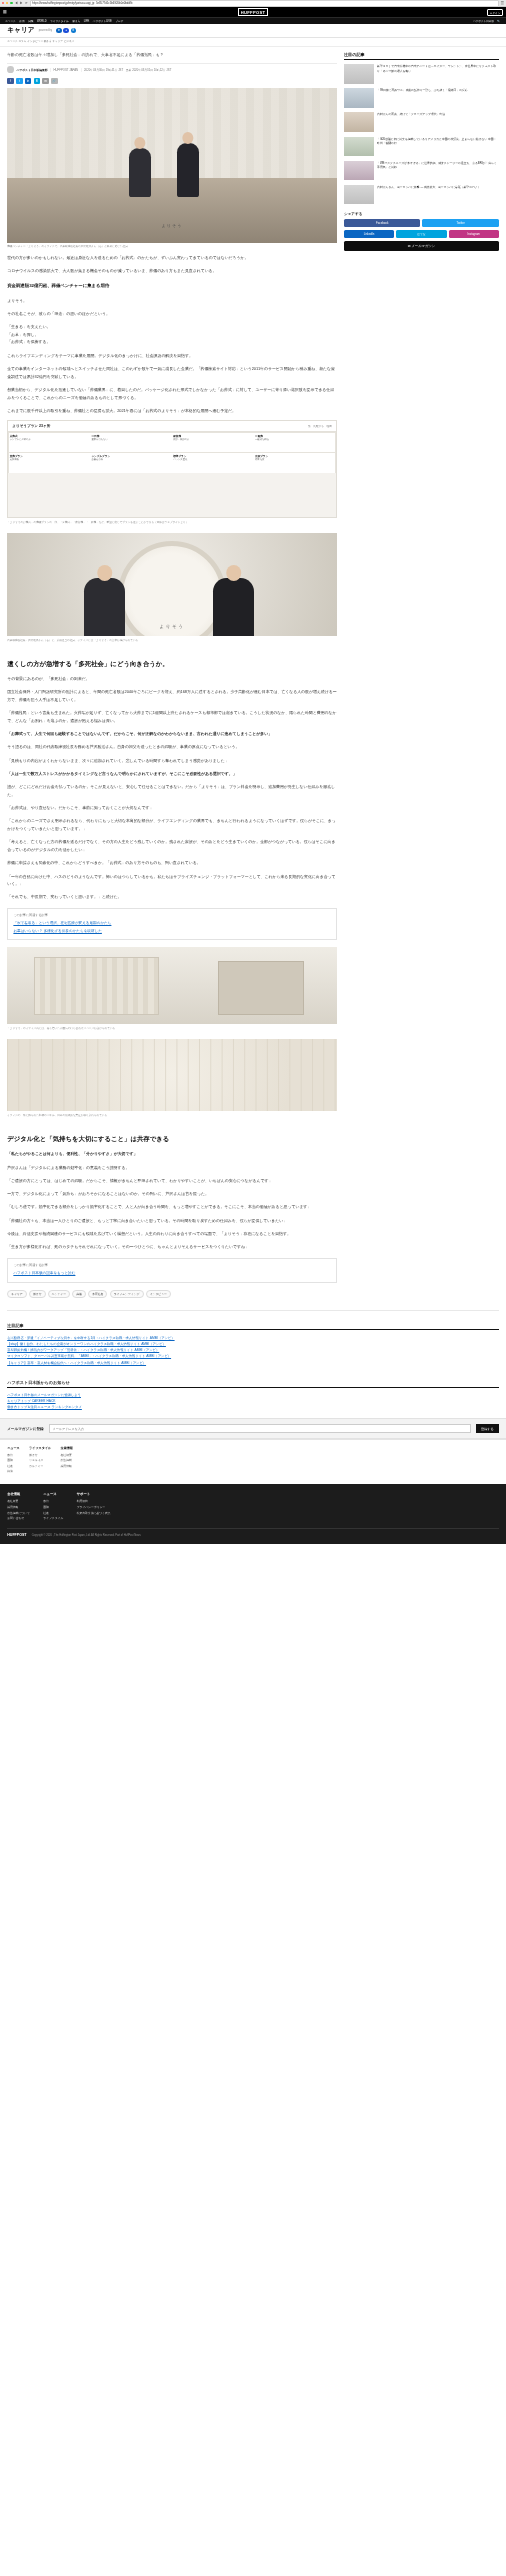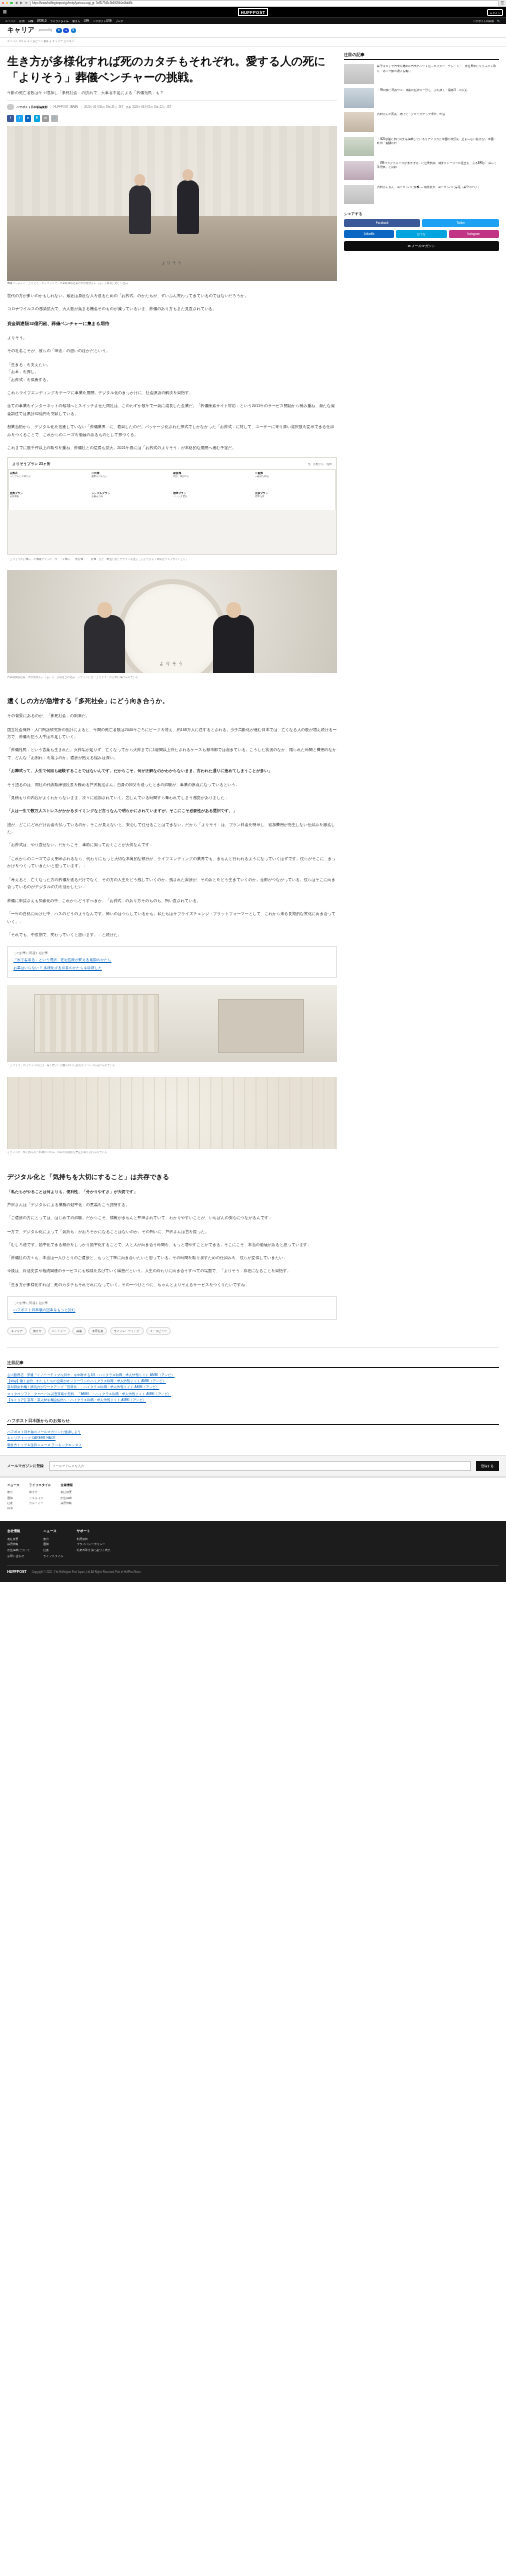--- a/index.html
+++ b/index.html
@@ -425,21 +425,20 @@
     <i class="g">●</i>
     <i class="b">B</i>
   </span>
 </div>
 <div class="subnav">ニュース  コラム  インタビュー  働き方  キャリア  ビジネス</div>
 
 <div class="page">
 
   <div class="article">
 
-    <h1 class="headline">生き方が多様化すれば死のカタチもそれぞれ。愛する人の死に「よりそう」葬儀ベンチャーの挑戦。</h1>
     <div class="deck">年齢の死亡者数は年々増加し「多死社会」の訪れで、大事者不足による「葬儀難民」も？</div>
 
     <div class="byline">
       <span class="avatar"></span>
       <span class="name">ハフポスト日本版編集部</span>
       <span class="sep">|</span>
       <span>HUFFPOST JAPAN</span>
       <span class="sep">|</span>
       <span>2020年03月30日 19時41分 JST</span>
       <span>更新 2020年03月31日 10時12分 JST</span>

